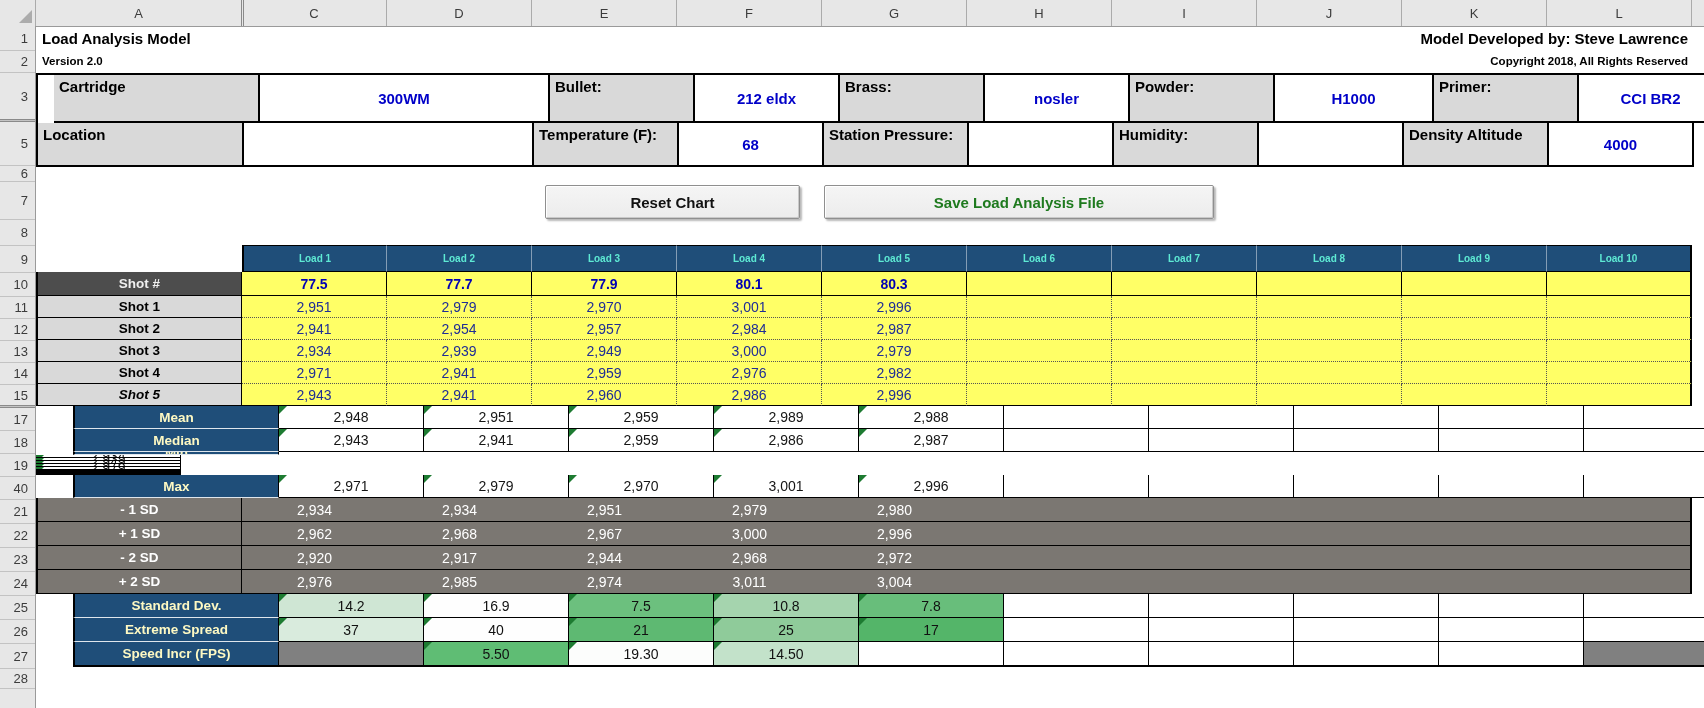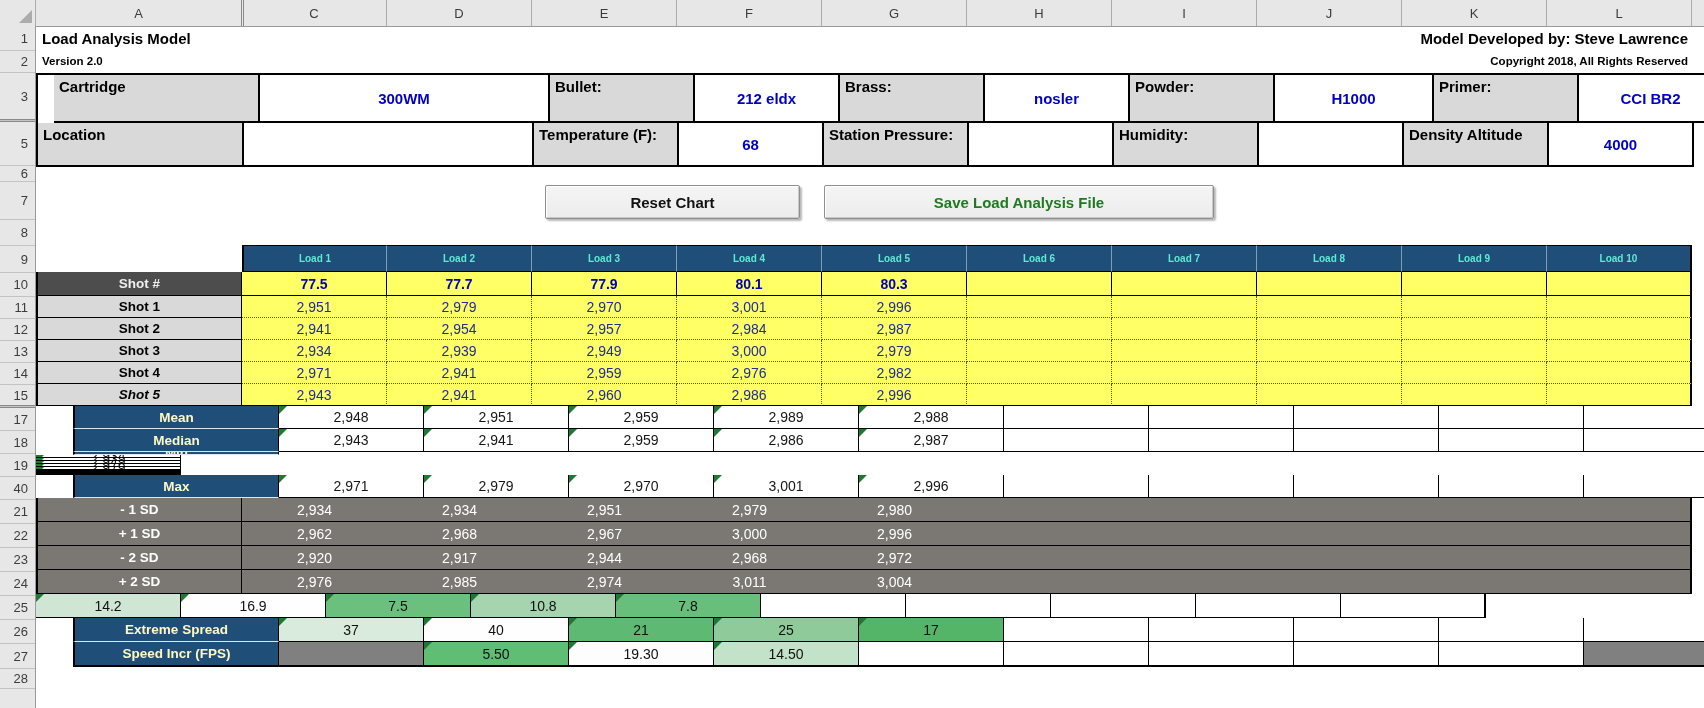--- a/index.html
+++ b/index.html
@@ -339,20 +339,21 @@
         <div class="cell c-g" style="width: 145px;">2,974</div>
         <div class="cell c-g" style="width: 145px;">3,011</div>
         <div class="cell c-g" style="width: 145px;">3,004</div>
         <div class="cell c-g" style="width: 145px;"></div>
         <div class="cell c-g" style="width: 145px;"></div>
         <div class="cell c-g" style="width: 145px;"></div>
         <div class="cell c-g" style="width: 145px;"></div>
         <div class="cell c-g lastcol" style="width: 145px;"></div>
       </div>
       <div class="trow" style="height: 24px;">
+        <div class="cell lbl l-navy" style="width: 206px;">Standard Dev.</div>
         <div class="cell c-sc" style="width: 145px; background: rgb(207, 230, 212);">14.2<span class="tri"></span></div>
         <div class="cell c-sc" style="width: 145px; background: rgb(254, 254, 254);">16.9<span class="tri"></span></div>
         <div class="cell c-sc" style="width: 145px; background: rgb(108, 192, 126);">7.5<span class="tri"></span></div>
         <div class="cell c-sc" style="width: 145px; background: rgb(165, 212, 174);">10.8<span class="tri"></span></div>
         <div class="cell c-sc" style="width: 145px; background: rgb(104, 190, 123);">7.8<span class="tri"></span></div>
         <div class="cell c-sc" style="width: 145px; background: rgb(255, 255, 255);"></div>
         <div class="cell c-sc" style="width: 145px; background: rgb(255, 255, 255);"></div>
         <div class="cell c-sc" style="width: 145px; background: rgb(255, 255, 255);"></div>
         <div class="cell c-sc" style="width: 145px; background: rgb(255, 255, 255);"></div>
         <div class="cell c-sc lastcol" style="width: 145px; background: rgb(255, 255, 255);"></div>

